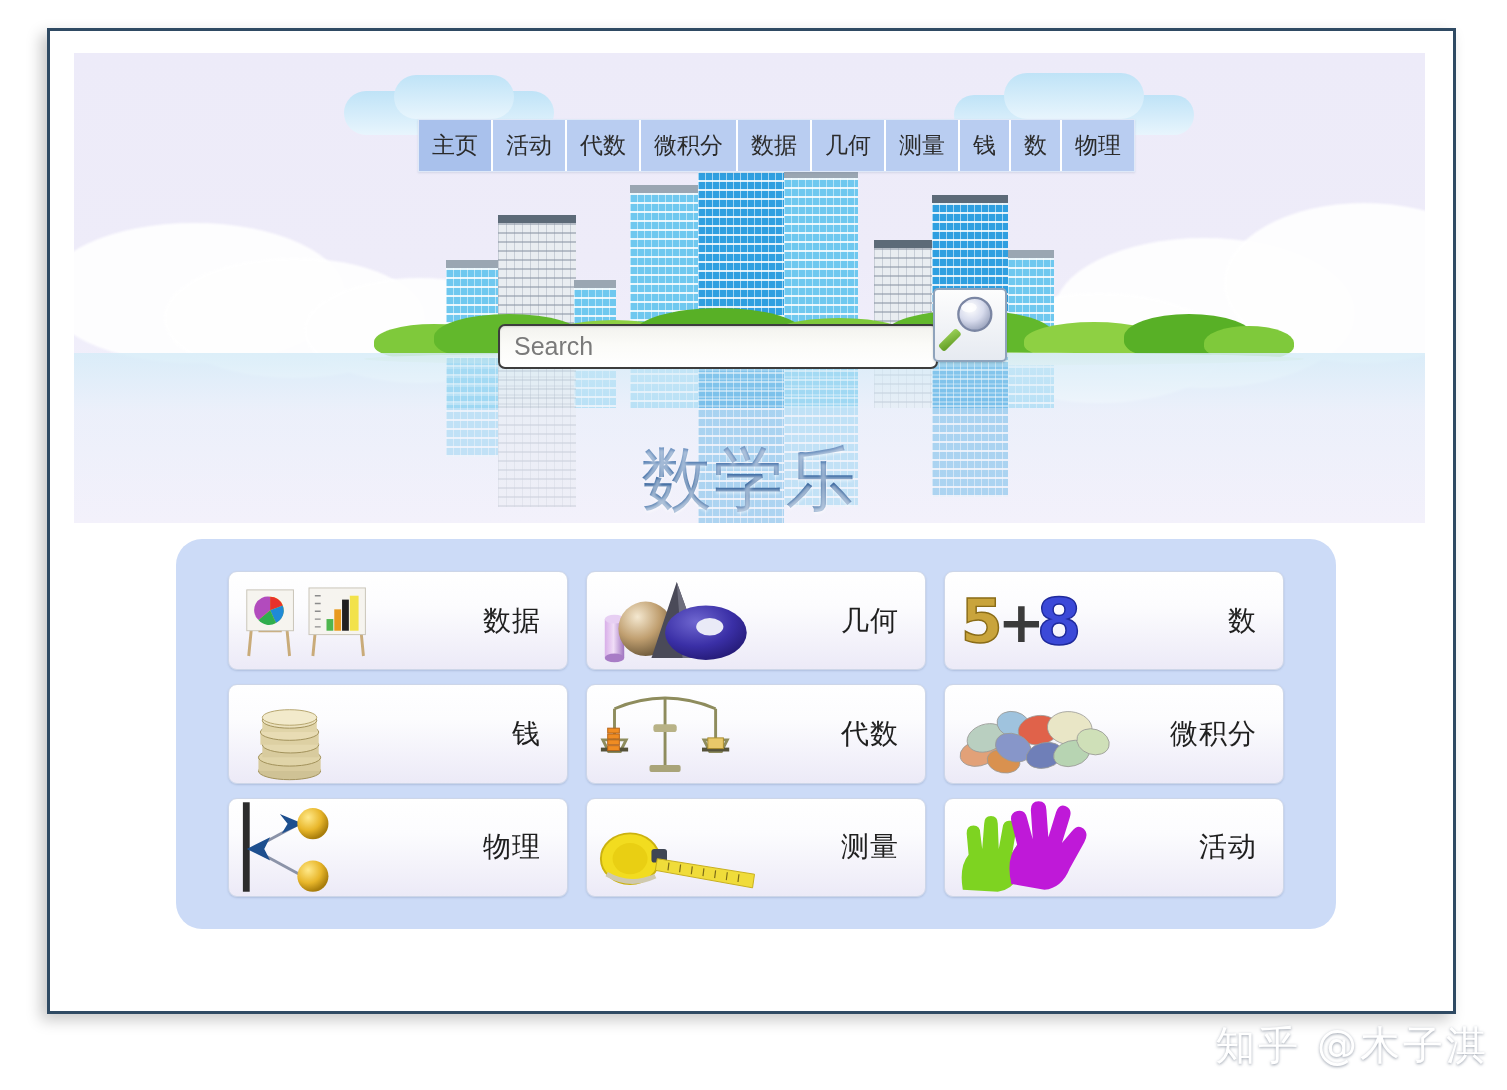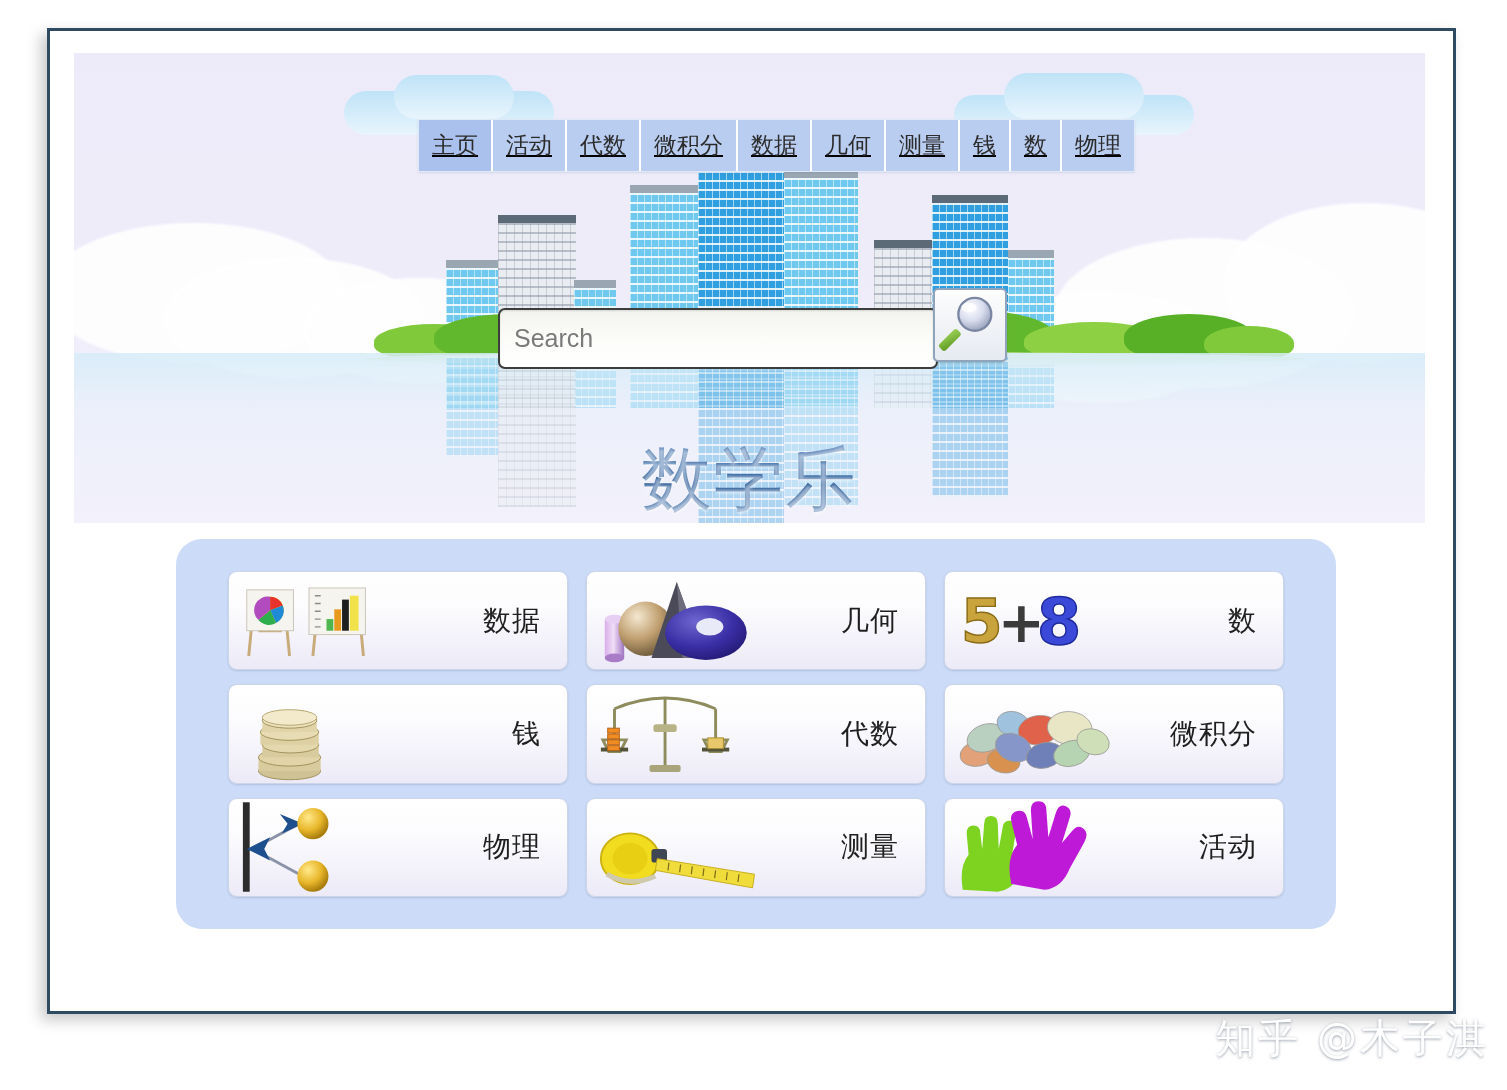--- a/index.html
+++ b/index.html
@@ -69,46 +69,46 @@
     background: linear-gradient(180deg, rgba(214,236,248,.85) 0%, rgba(232,240,250,.6) 35%, rgba(240,238,250,0) 100%);
   }
   .refl { position:absolute; top:0; opacity:.35; transform:scaleY(-1); }
 
   
   #nav {
     position:absolute; left:344px; top:66px;
     display:flex; z-index:20;
     border:1px solid #dfe9f8;
     box-shadow:0 1px 2px rgba(90,110,150,.18);
-    text-decoration:underline;
   }
   .nav-item {
     background:#b9cdf1;
     color:#2b2b2b;
     font-size:23px; line-height:1;
     padding:14px 13px;
     border-right:2px solid #ffffff;
     cursor:pointer; white-space:nowrap;
   }
   .nav-item:last-child { border-right:none; }
   .nav-item.active { background:#a9c1ec; }
 
   
   #searchwrap {
     position:absolute; left:424px; top:255px; z-index:20;
     display:flex; align-items:flex-start;
   }
   #search-input {
-    width:440px; height:61px;
+    width:440px; height:45px;
     border:2px solid #3d3d3d; border-radius:7px;
     background:linear-gradient(180deg,#f2f2ee 0%,#fbfbf8 45%,#ffffff 100%);
     font-size:25px; color:#6d6d6d;
     padding:0 14px; outline:none;
     font-family:"Liberation Sans", sans-serif;
     box-shadow:inset 0 1px 2px rgba(0,0,0,.12);
+    margin-top:16px;
   }
   #search-input::placeholder { color:#7a7a7a; }
   #search-btn {
     width:74px; height:74px; margin-left:-5px; margin-top:-20px;
     border:2px solid #8fa3bb; border-radius:5px;
     background:linear-gradient(180deg,#fdfdfd,#e6eaf1);
     cursor:pointer; position:relative;
     box-shadow:0 1px 2px rgba(0,0,0,.15);
   }
 
@@ -147,21 +147,21 @@
     box-shadow:0 1px 2px rgba(90,110,150,.25);
     display:flex; align-items:center; justify-content:flex-end;
     padding-right:26px;
     cursor:pointer; overflow:hidden;
   }
   .card-label { font-size:28px; color:#1f1f1f; letter-spacing:1px; }
   .card-icon { position:absolute; left:10px; top:0; bottom:0; width:175px; }
 
   
   #watermark {
-    position:absolute; right:18px; bottom:24px;
+    position:absolute; right:18px; bottom:17px;
     font-size:40px; color:#ffffff;
     font-family:"DejaVu Sans", sans-serif;
     text-shadow:0 1px 3px rgba(120,130,145,.75);
     letter-spacing:3px; z-index:60;
     white-space:nowrap;
   }
 </style>
 </head>
 <body>
 

